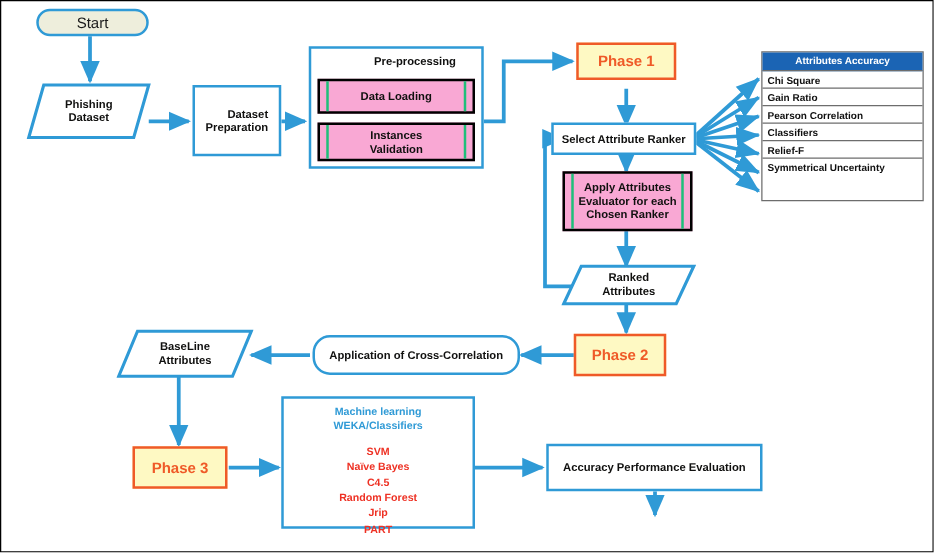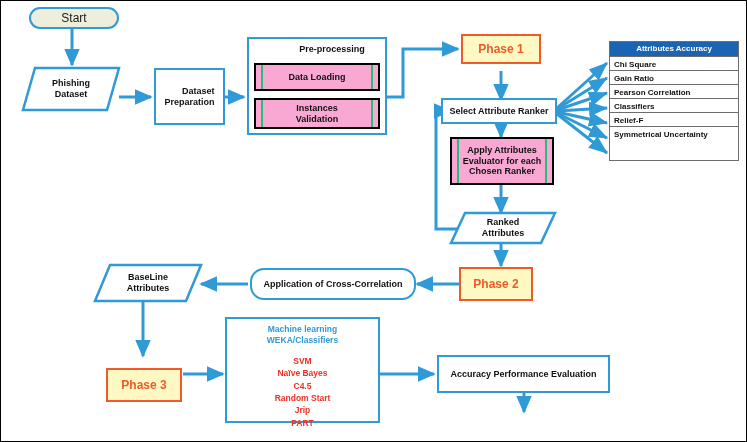--- a/index.html
+++ b/index.html
@@ -212,31 +212,31 @@
     <span class="lbl">Application of Cross-Correlation</span>
   </div>
 
   <div class="data-shape" style="left:92px;top:262px;width:110px;height:40px;">
     <svg width="110" height="40">
       <polygon points="17,2 108,2 93,38 2,38" fill="#ffffff" stroke="#2f9ad6" stroke-width="2.5"></polygon>
     </svg>
     <div class="dtxt">BaseLine<br>Attributes</div>
   </div>
 
-  <div class="node phase" style="left:105px;top:356px;width:76px;height:34px;margin-top:11px;">
+  <div class="node phase" style="left:105px;top:356px;width:76px;height:34px;">
     <span class="lbl">Phase 3</span>
   </div>
 
   <div class="mlbox" style="left:224px;top:316px;width:155px;height:106px;">
     <div class="ml-head">Machine learning<br>WEKA/Classifiers</div>
     <div class="ml-list">
         <div>SVM</div>
         <div>Naïve Bayes</div>
         <div>C4.5</div>
-        <div>Random Start</div>
+        <div>Random Forest</div>
         <div>Jrip</div>
         <div>PART</div>
       </div>
   </div>
 
   <div class="node proc" style="left:436px;top:354px;width:173px;height:38px;">
     <span class="lbl">Accuracy Performance Evaluation</span>
   </div>
 
   <div class="node terminator" style="left:460px;top:412px;width:126px;height:24px;margin-top:40px;">

